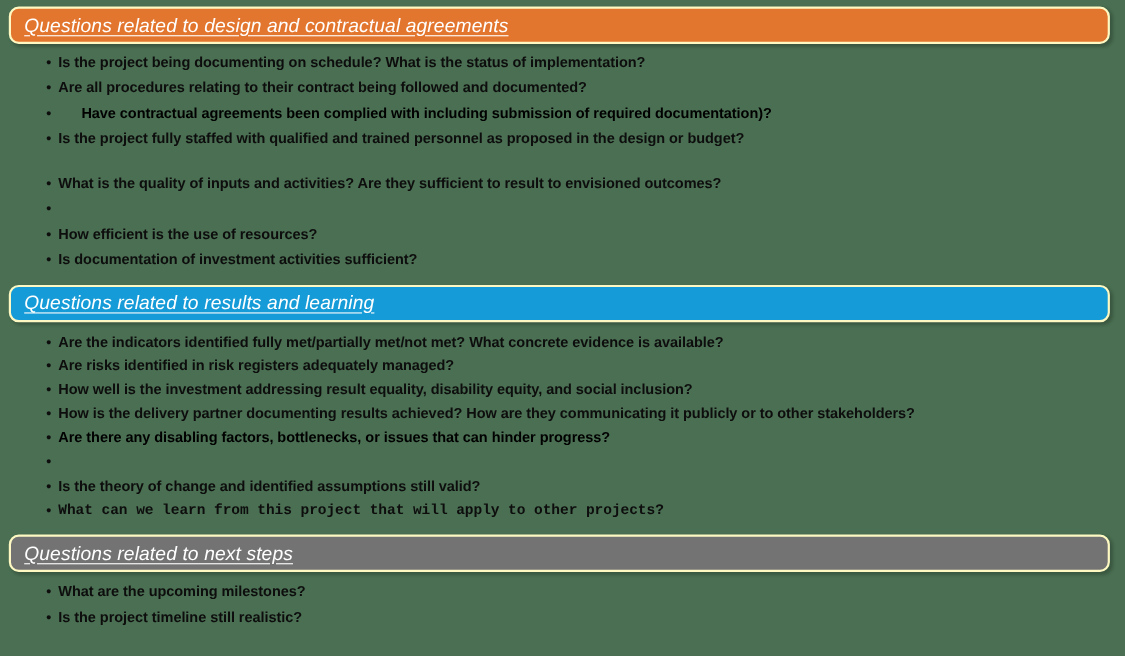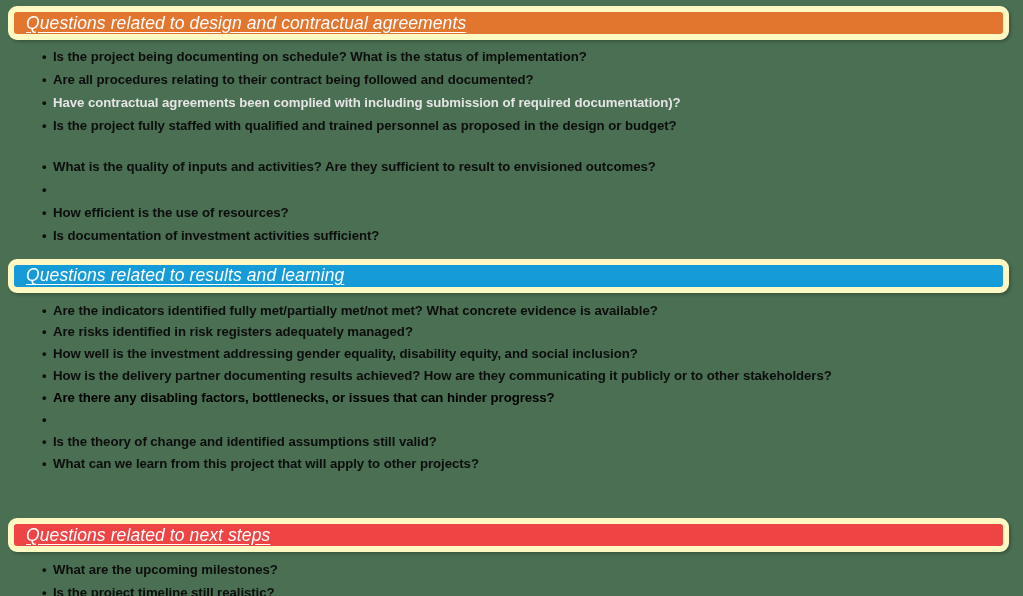--- a/index.html
+++ b/index.html
@@ -21,21 +21,21 @@
     padding: 6px 10px 0 8px;
   }
   .section {
     margin-bottom: 0;
   }
   .banner {
     position: relative;
     box-sizing: border-box;
     height: 34px;
     border-radius: 9px;
-    border: 6px solid #fef9c3;
+    border: 2px solid #fef9c3;
     box-shadow: 2px 2px 3px rgba(0,0,0,0.22);
     display: flex;
     align-items: center;
     padding: 0 12px;
     margin: 0 4px 0 0;
   }
   .banner-title {
     color: #ffffff;
     font-style: italic;
     font-size: 17.5px;
@@ -102,21 +102,21 @@
       <li class="bullet">
         <span class="bullet-dot" style="color: rgb(13, 13, 13);">•</span>
         <span class="bullet-text" style="color: rgb(13, 13, 13);">Is the project being documenting on schedule? What is the status of implementation?</span>
       </li>
       <li class="bullet">
         <span class="bullet-dot" style="color: rgb(13, 13, 13);">•</span>
         <span class="bullet-text" style="color: rgb(13, 13, 13);">Are all procedures relating to their contract being followed and documented?</span>
       </li>
       <li class="bullet">
         <span class="bullet-dot" style="color: rgb(13, 13, 13);">•</span>
-        <span class="bullet-text" style="color: #e5e5e5;">Have contractual agreements been complied with including submission of required documentation)?</span>
+        <span class="bullet-text" style="color: #000000; margin-left: 21px;">Have contractual agreements been complied with including submission of required documentation)?</span>
       </li>
       <li class="bullet">
         <span class="bullet-dot" style="color: rgb(13, 13, 13);">•</span>
         <span class="bullet-text" style="color: rgb(13, 13, 13);">Is the project fully staffed with qualified and trained personnel as proposed in the design or budget?</span>
       </li>
     </ul>
   </div>
 
   <div class="section sec-inputs">
     <ul class="bullets">
@@ -146,46 +146,46 @@
       <li class="bullet">
         <span class="bullet-dot" style="color: rgb(13, 13, 13);">•</span>
         <span class="bullet-text" style="color: rgb(13, 13, 13);">Are the indicators identified fully met/partially met/not met? What concrete evidence is available?</span>
       </li>
       <li class="bullet">
         <span class="bullet-dot" style="color: rgb(13, 13, 13);">•</span>
         <span class="bullet-text" style="color: rgb(13, 13, 13);">Are risks identified in risk registers adequately managed?</span>
       </li>
       <li class="bullet">
         <span class="bullet-dot" style="color: rgb(13, 13, 13);">•</span>
-        <span class="bullet-text" style="color: rgb(13, 13, 13);">How well is the investment addressing gender equality, disability equity, and social inclusion?</span>
+        <span class="bullet-text" style="color: rgb(13, 13, 13);">How well is the investment addressing result equality, disability equity, and social inclusion?</span>
       </li>
       <li class="bullet">
         <span class="bullet-dot" style="color: rgb(13, 13, 13);">•</span>
         <span class="bullet-text" style="color: rgb(13, 13, 13);">How is the delivery partner documenting results achieved? How are they communicating it publicly or to other stakeholders?</span>
       </li>
       <li class="bullet">
         <span class="bullet-dot" style="color: rgb(13, 13, 13);">•</span>
         <span class="bullet-text" style="color: #000000;">Are there any disabling factors, bottlenecks, or issues that can hinder progress?</span>
       </li>
       <li class="bullet">
         <span class="bullet-dot" style="color: rgb(13, 13, 13);">•</span>
       </li>
       <li class="bullet">
         <span class="bullet-dot" style="color: rgb(13, 13, 13);">•</span>
         <span class="bullet-text" style="color: rgb(13, 13, 13);">Is the theory of change and identified assumptions still valid?</span>
       </li>
       <li class="bullet">
         <span class="bullet-dot" style="color: rgb(13, 13, 13);">•</span>
-        <span class="bullet-text" style="color: rgb(13, 13, 13);">What can we learn from this project that will apply to other projects?</span>
+        <span class="bullet-text" style="color: rgb(13, 13, 13); font-family: Liberation Mono, monospace;">What can we learn from this project that will apply to other projects?</span>
       </li>
     </ul>
   </div>
 
   <div class="section sec-next">
-    <div class="banner" style="background-color: #ef4444; margin-top: 32px;">
+    <div class="banner" style="background-color: #737373;">
       <span class="banner-title">Questions related to next steps</span>
     </div>
     <ul class="bullets">
       <li class="bullet">
         <span class="bullet-dot" style="color: rgb(13, 13, 13);">•</span>
         <span class="bullet-text" style="color: rgb(13, 13, 13);">What are the upcoming milestones?</span>
       </li>
       <li class="bullet">
         <span class="bullet-dot" style="color: rgb(13, 13, 13);">•</span>
         <span class="bullet-text" style="color: rgb(13, 13, 13);">Is the project timeline still realistic?</span>

